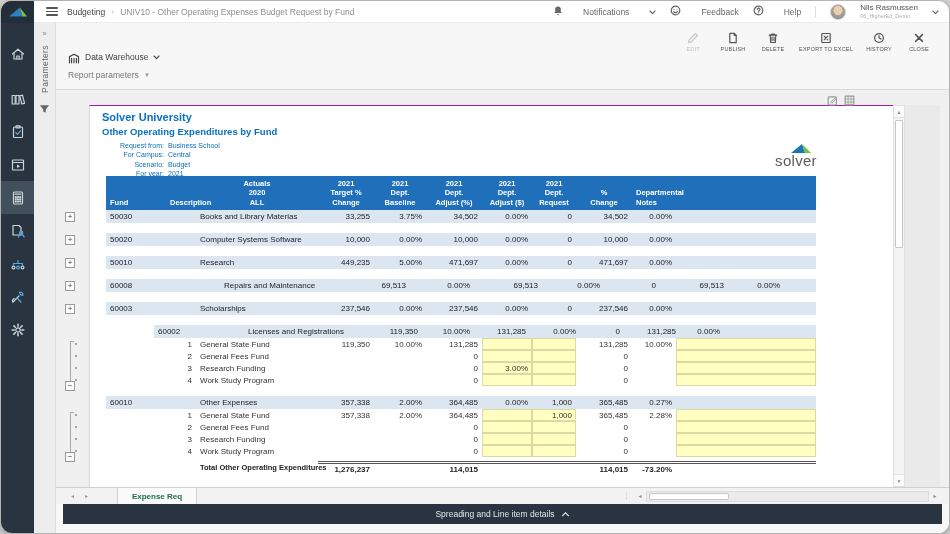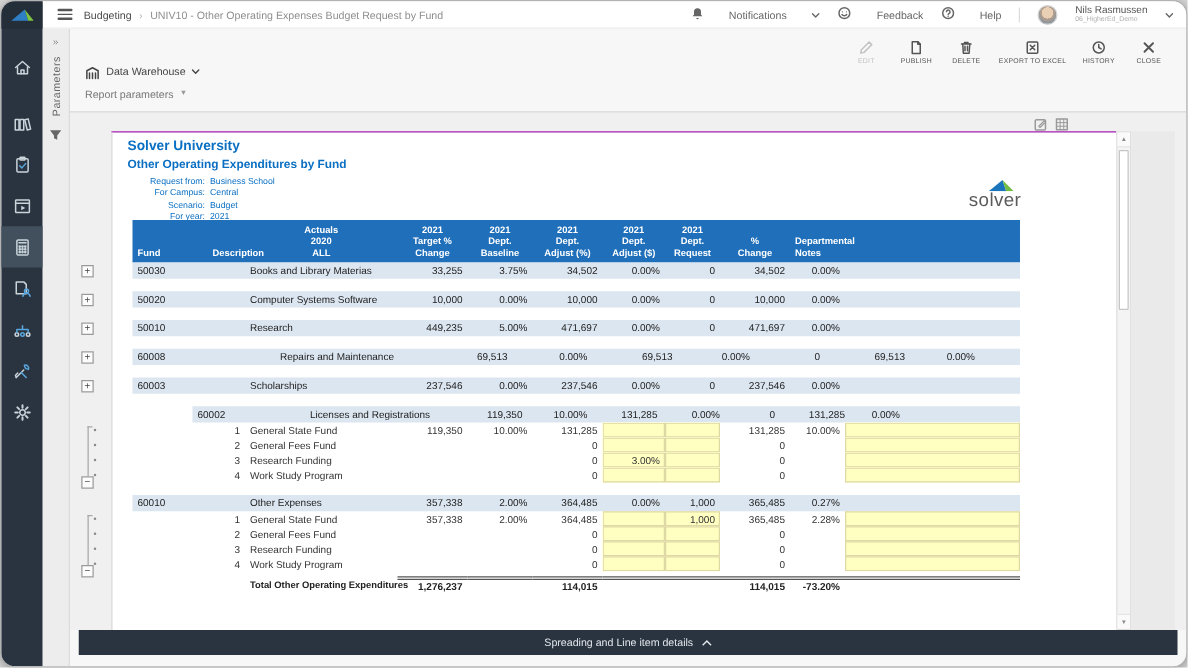--- a/index.html
+++ b/index.html
@@ -656,20 +656,37 @@
           </div>
           <div class="vscroll">
             <div class="vs-btn up">▲</div>
             <div class="vs-thumb"></div>
             <div class="vs-btn down">▼</div>
           </div>
           <div class="rmargin"></div>
         </div>
       </div>
 
+      <div class="tabbar">
+        <div class="tabnav">
+          <span>◄</span>
+          <span>►</span>
+        </div>
+        <div class="sheettab">
+          <span>Expense Req</span>
+        </div>
+        <div class="hscroll">
+          <span class="hs-dots">⋮</span>
+          <span class="hs-btn">◄</span>
+          <div class="hs-track">
+            <div class="hs-thumb"></div>
+          </div>
+          <span class="hs-btn">►</span>
+        </div>
+      </div>
 
       <div class="footerbar">
         <span>Spreading and Line item details</span>
         <svg width="9" height="5" viewBox="0 0 10 6">
           <polyline points="1,5 5,1 9,5" fill="none" stroke="#e2e7ec" stroke-width="1.4"></polyline>
         </svg>
       </div>
       <div class="botstrip"></div>
     </div>
   </div>

